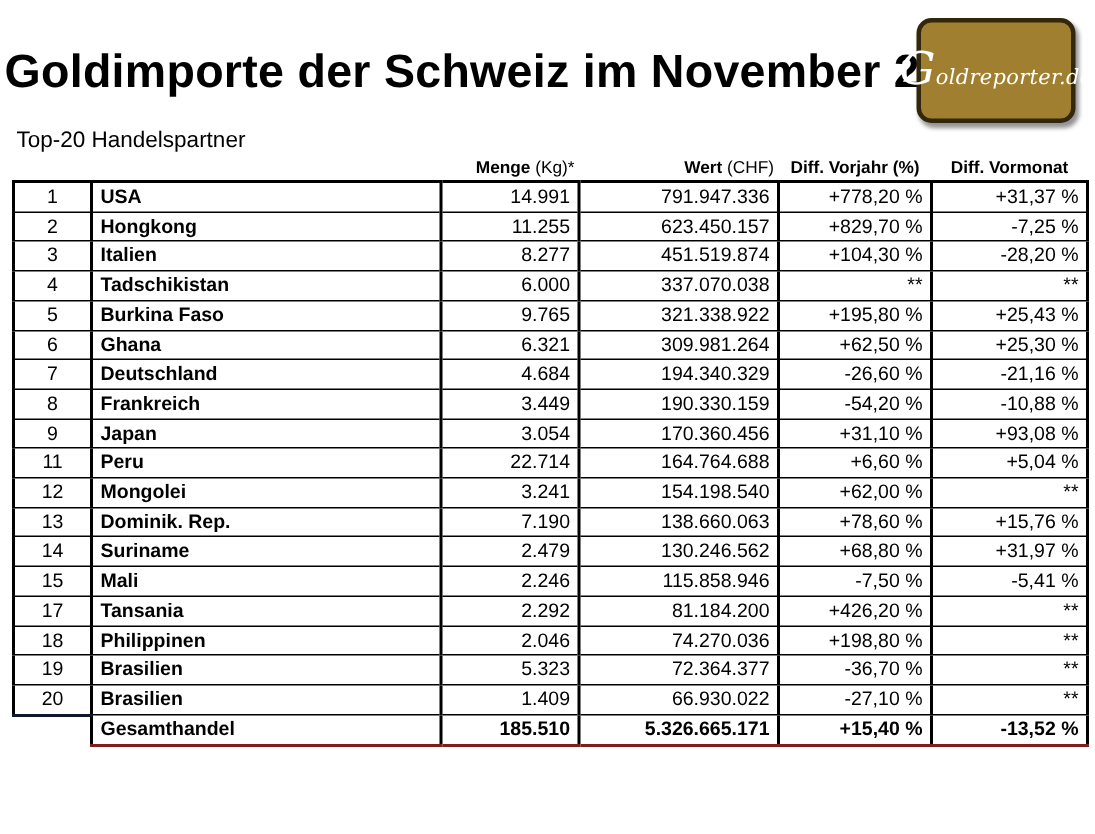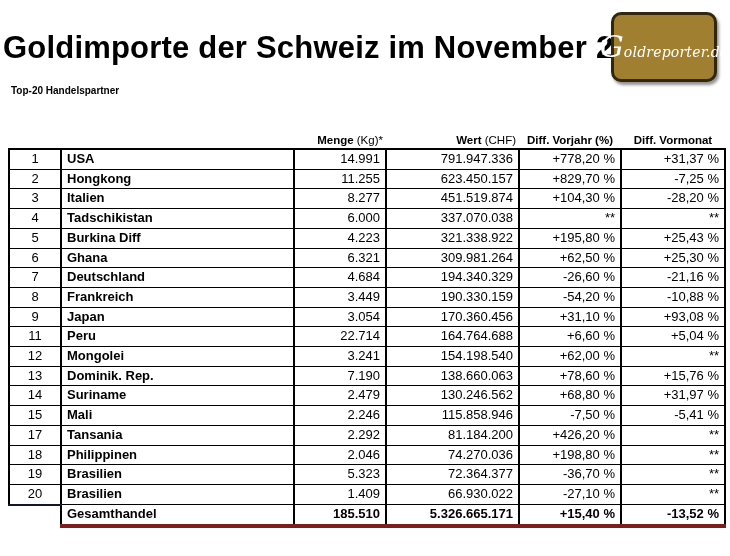--- a/index.html
+++ b/index.html
@@ -20,24 +20,24 @@
     display:flex; align-items:center; justify-content:center;
   }
   .logo-text {
     color:#fff; font-style:italic; white-space:nowrap;
     font-family:"DejaVu Serif", serif; font-size:14px; letter-spacing:0.2px;
     display:flex; align-items:baseline;
   }
   .logo-g { font-size:30px; line-height:1; font-weight:normal; }
   .subtitle {
     position:absolute; left:11px; top:85px;
-    font-size:10px; font-weight:bold;
+    font-size:15px; font-weight:normal;
   }
   .table-wrap { position:absolute; left:8px; top:101px; }
-  table { border-collapse:collapse; table-layout:fixed; width:716px;margin-top:28px; }
+  table { border-collapse:collapse; table-layout:fixed; width:716px; }
   col.c0 { width:52px; }  col.c1 { width:233px; }
   col.c2 { width:92px; }  col.c3 { width:133px; }
   col.c4 { width:102px; } col.c5 { width:104px; }
   thead th {
     border:none; height:17px; vertical-align:bottom; padding:0 3px 2px 3px;
     font-size:11.5px; white-space:nowrap; overflow:visible;
   }
   th.h-right { text-align:right; }
   th.h-center { text-align:center; }
   .hb { font-weight:bold; }
@@ -46,21 +46,21 @@
     border-left:2px solid #000; border-bottom:1px solid #000;
     height:18.7px; line-height:18.7px; padding:0 5px;
     font-size:13px; white-space:nowrap; overflow:hidden;
   }
   tbody td:last-child { border-right:2px solid #000; }
   tbody tr:first-child td { border-top:2px solid #000; }
   td.a-center { text-align:center; }
   td.a-left { text-align:left; font-weight:bold; }
   td.a-right { text-align:right; }
   tbody tr:nth-last-child(2) td:first-child { border-bottom:2px solid #0f172a; }
-  tr.total-row td { border-bottom:4px solid #7f1d1d; font-weight:bold; }
+  tr.total-row td { border-bottom:2px solid #7f1d1d; font-weight:bold; }
   tr.total-row td.blank { border-left:none; border-bottom:none; background:#fff; }
 </style>
 </head>
 <body>
 
 <div class="page-title">Goldimporte der Schweiz im November 2020</div>
 
 <div class="logo" style="background: rgb(160, 128, 48); border-color: rgb(51, 39, 11);">
   <div class="logo-text" style="color: rgb(255, 255, 255);">
       <span class="logo-g">G</span>
@@ -118,22 +118,22 @@
         <tr>
           <td class="a-center">4</td>
           <td class="a-left">Tadschikistan</td>
           <td class="a-right">6.000</td>
           <td class="a-right">337.070.038</td>
           <td class="a-right">**</td>
           <td class="a-right">**</td>
         </tr>
         <tr>
           <td class="a-center">5</td>
-          <td class="a-left">Burkina Diff</td>
-          <td class="a-right">4.223</td>
+          <td class="a-left">Burkina Faso</td>
+          <td class="a-right">9.765</td>
           <td class="a-right">321.338.922</td>
           <td class="a-right">+195,80 %</td>
           <td class="a-right">+25,43 %</td>
         </tr>
         <tr>
           <td class="a-center">6</td>
           <td class="a-left">Ghana</td>
           <td class="a-right">6.321</td>
           <td class="a-right">309.981.264</td>
           <td class="a-right">+62,50 %</td>

